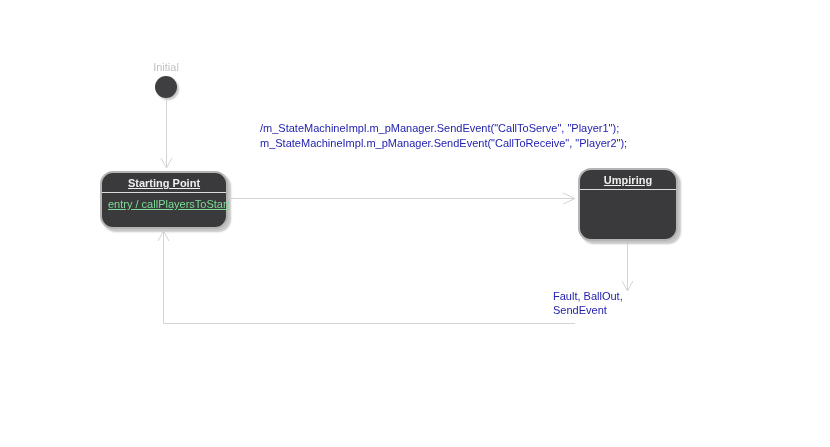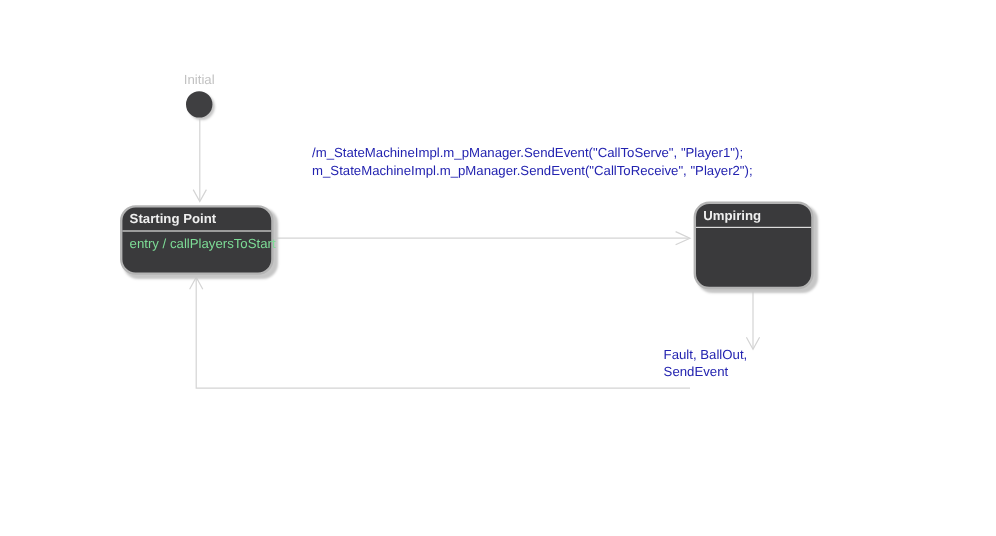--- a/index.html
+++ b/index.html
@@ -26,31 +26,33 @@
     position: absolute;
     box-sizing: border-box;
     background: #3a3a3c;
     border: 2px solid #b4b4b4;
     border-radius: 13px;
     box-shadow: 3px 3px 2px #c6c6c6;
     font-size: 11px;
     color: #efefef;
   }
   .state-title {
-    text-align: left;
+    text-align: center;
     font-weight: bold;
     color: #efefef;
     padding: 4px 6px 3px 6px;
     border-bottom: 1px solid #dcdcdc;
     white-space: nowrap;
+    text-decoration: underline;
   }
   .state-body {
     padding: 5px 1px 0 6px;
     color: #7ddc96;
     white-space: nowrap;
+    text-decoration: underline;
   }
   #state-starting-point { left: 100px; top: 171px; width: 128px; height: 58px; }
   #state-umpiring       { left: 578px; top: 168px; width: 100px; height: 73px; }
   #state-end-point      { left: 577px; top: 293px; width:  99px; height: 57px; }
 
   #initial-label {
     position: absolute;
     left: 136px;
     top: 61px;
     width: 60px;

